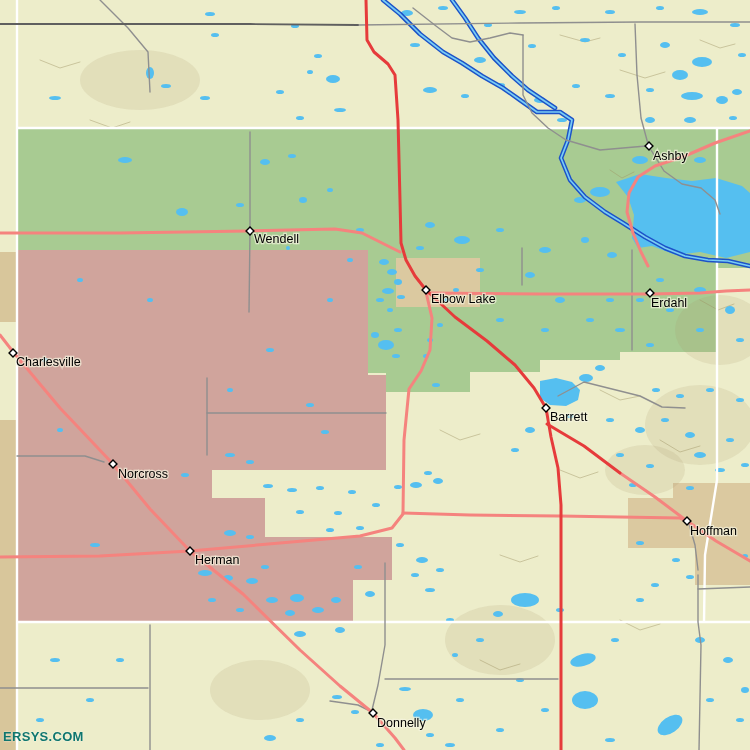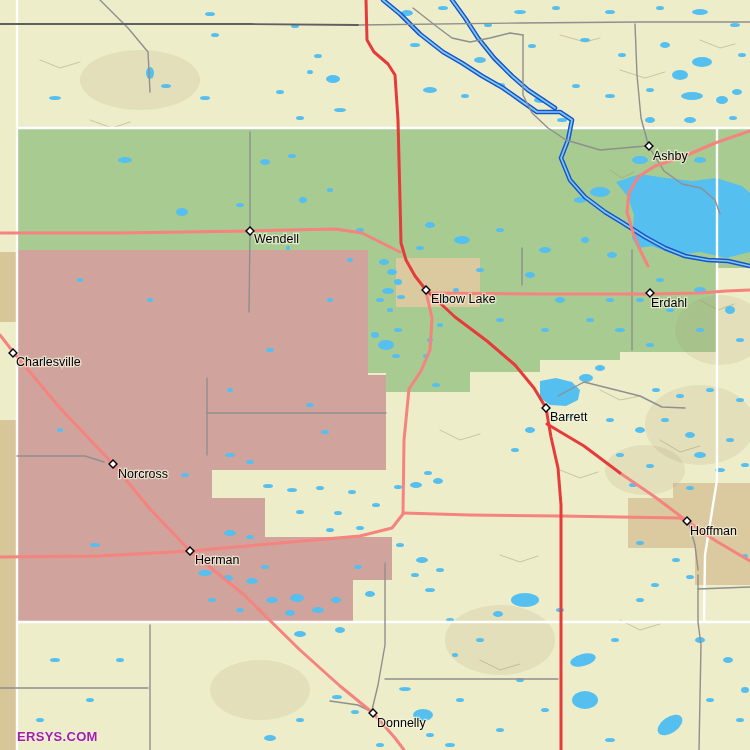--- a/index.html
+++ b/index.html
@@ -1,20 +1,20 @@
 <!DOCTYPE html>
 <html><head>
 <meta charset="utf-8">
 <style>
   html,body{margin:0;padding:0;background:#fff;}
   .map-wrap{position:relative;width:750px;height:750px;overflow:hidden;
             font-family:"Liberation Sans", sans-serif;}
   .map-wrap svg{display:block;}
-  .credit{position:absolute;left:17px;bottom:6px;font-size:13px;font-weight:bold;
-          color:#a21caf;letter-spacing:.3px;
+  .credit{position:absolute;left:3px;bottom:6px;font-size:13px;font-weight:bold;
+          color:#0f766e;letter-spacing:.3px;
           text-shadow:0 0 2px rgba(255,255,255,.8);}
   text.town-label{font-family:"Liberation Sans",sans-serif;font-size:12.5px;fill:#000;
        paint-order:stroke;stroke:rgba(246,244,224,.68);stroke-width:2.5px;}
 </style>
 </head>
 <body>
 
 <div class="map-wrap">
   <svg id="map-svg" width="750" height="750" viewBox="0 0 750 750">
       <rect x="0" y="0" width="750" height="750" fill="#EDEDCA"></rect>

